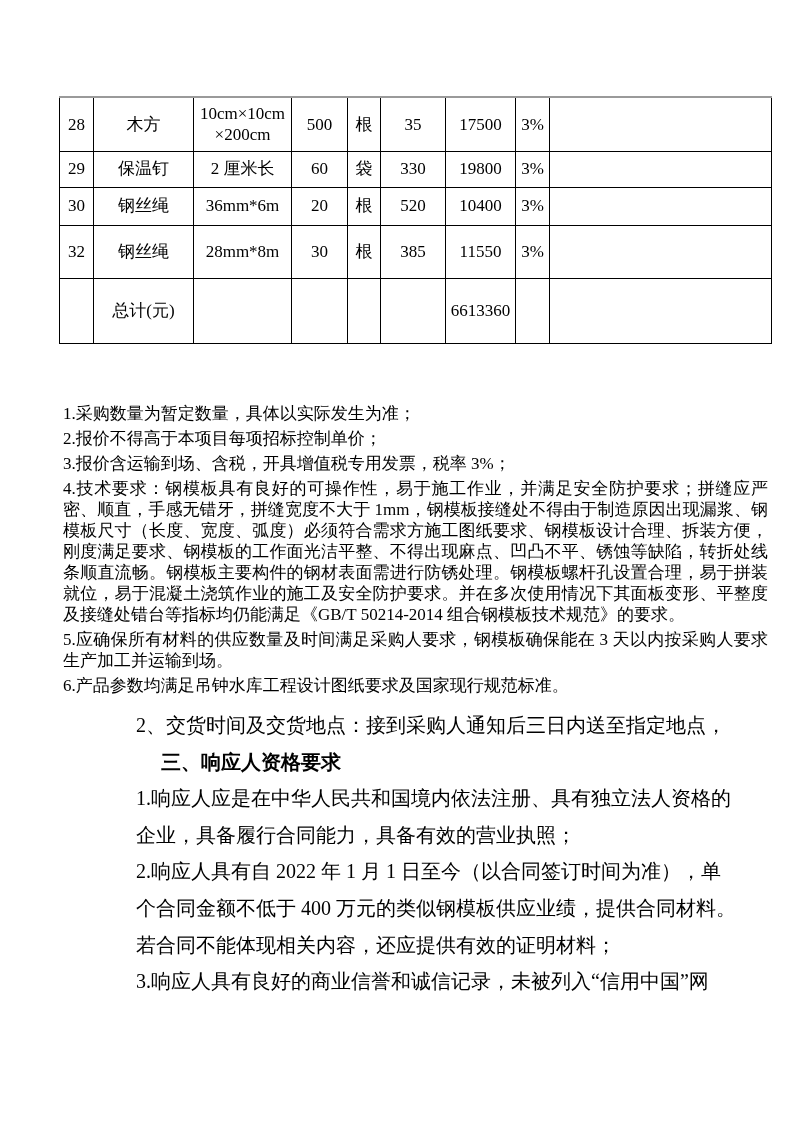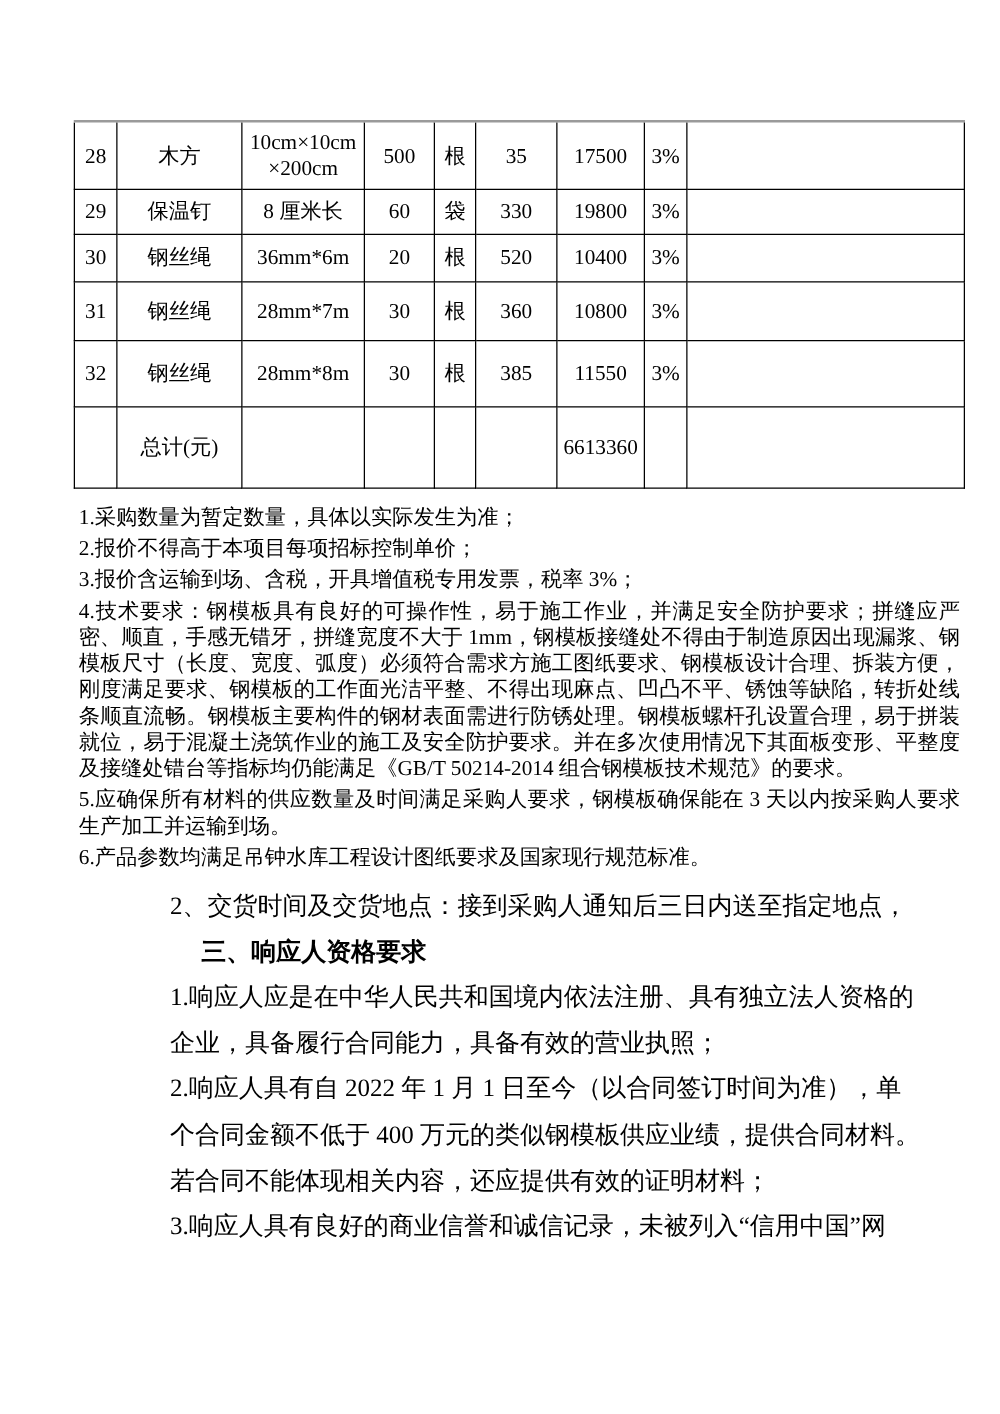--- a/index.html
+++ b/index.html
@@ -62,47 +62,36 @@
       <td>500</td>
       <td>根</td>
       <td>35</td>
       <td>17500</td>
       <td>3%</td>
       <td></td>
     </tr>
     <tr class="r29">
       <td>29</td>
       <td>保温钉</td>
-      <td class="spec">8 厘米长</td>
+      <td class="spec">2 厘米长</td>
       <td>60</td>
       <td>袋</td>
       <td>330</td>
       <td>19800</td>
       <td>3%</td>
       <td></td>
     </tr>
     <tr class="r30">
       <td>30</td>
       <td>钢丝绳</td>
       <td class="spec">36mm*6m</td>
       <td>20</td>
       <td>根</td>
       <td>520</td>
       <td>10400</td>
-      <td>3%</td>
-      <td></td>
-    </tr>
-    <tr class="r31">
-      <td>31</td>
-      <td>钢丝绳</td>
-      <td class="spec">28mm*7m</td>
-      <td>30</td>
-      <td>根</td>
-      <td>360</td>
-      <td>10800</td>
       <td>3%</td>
       <td></td>
     </tr>
     <tr class="r32">
       <td>32</td>
       <td>钢丝绳</td>
       <td class="spec">28mm*8m</td>
       <td>30</td>
       <td>根</td>
       <td>385</td>

